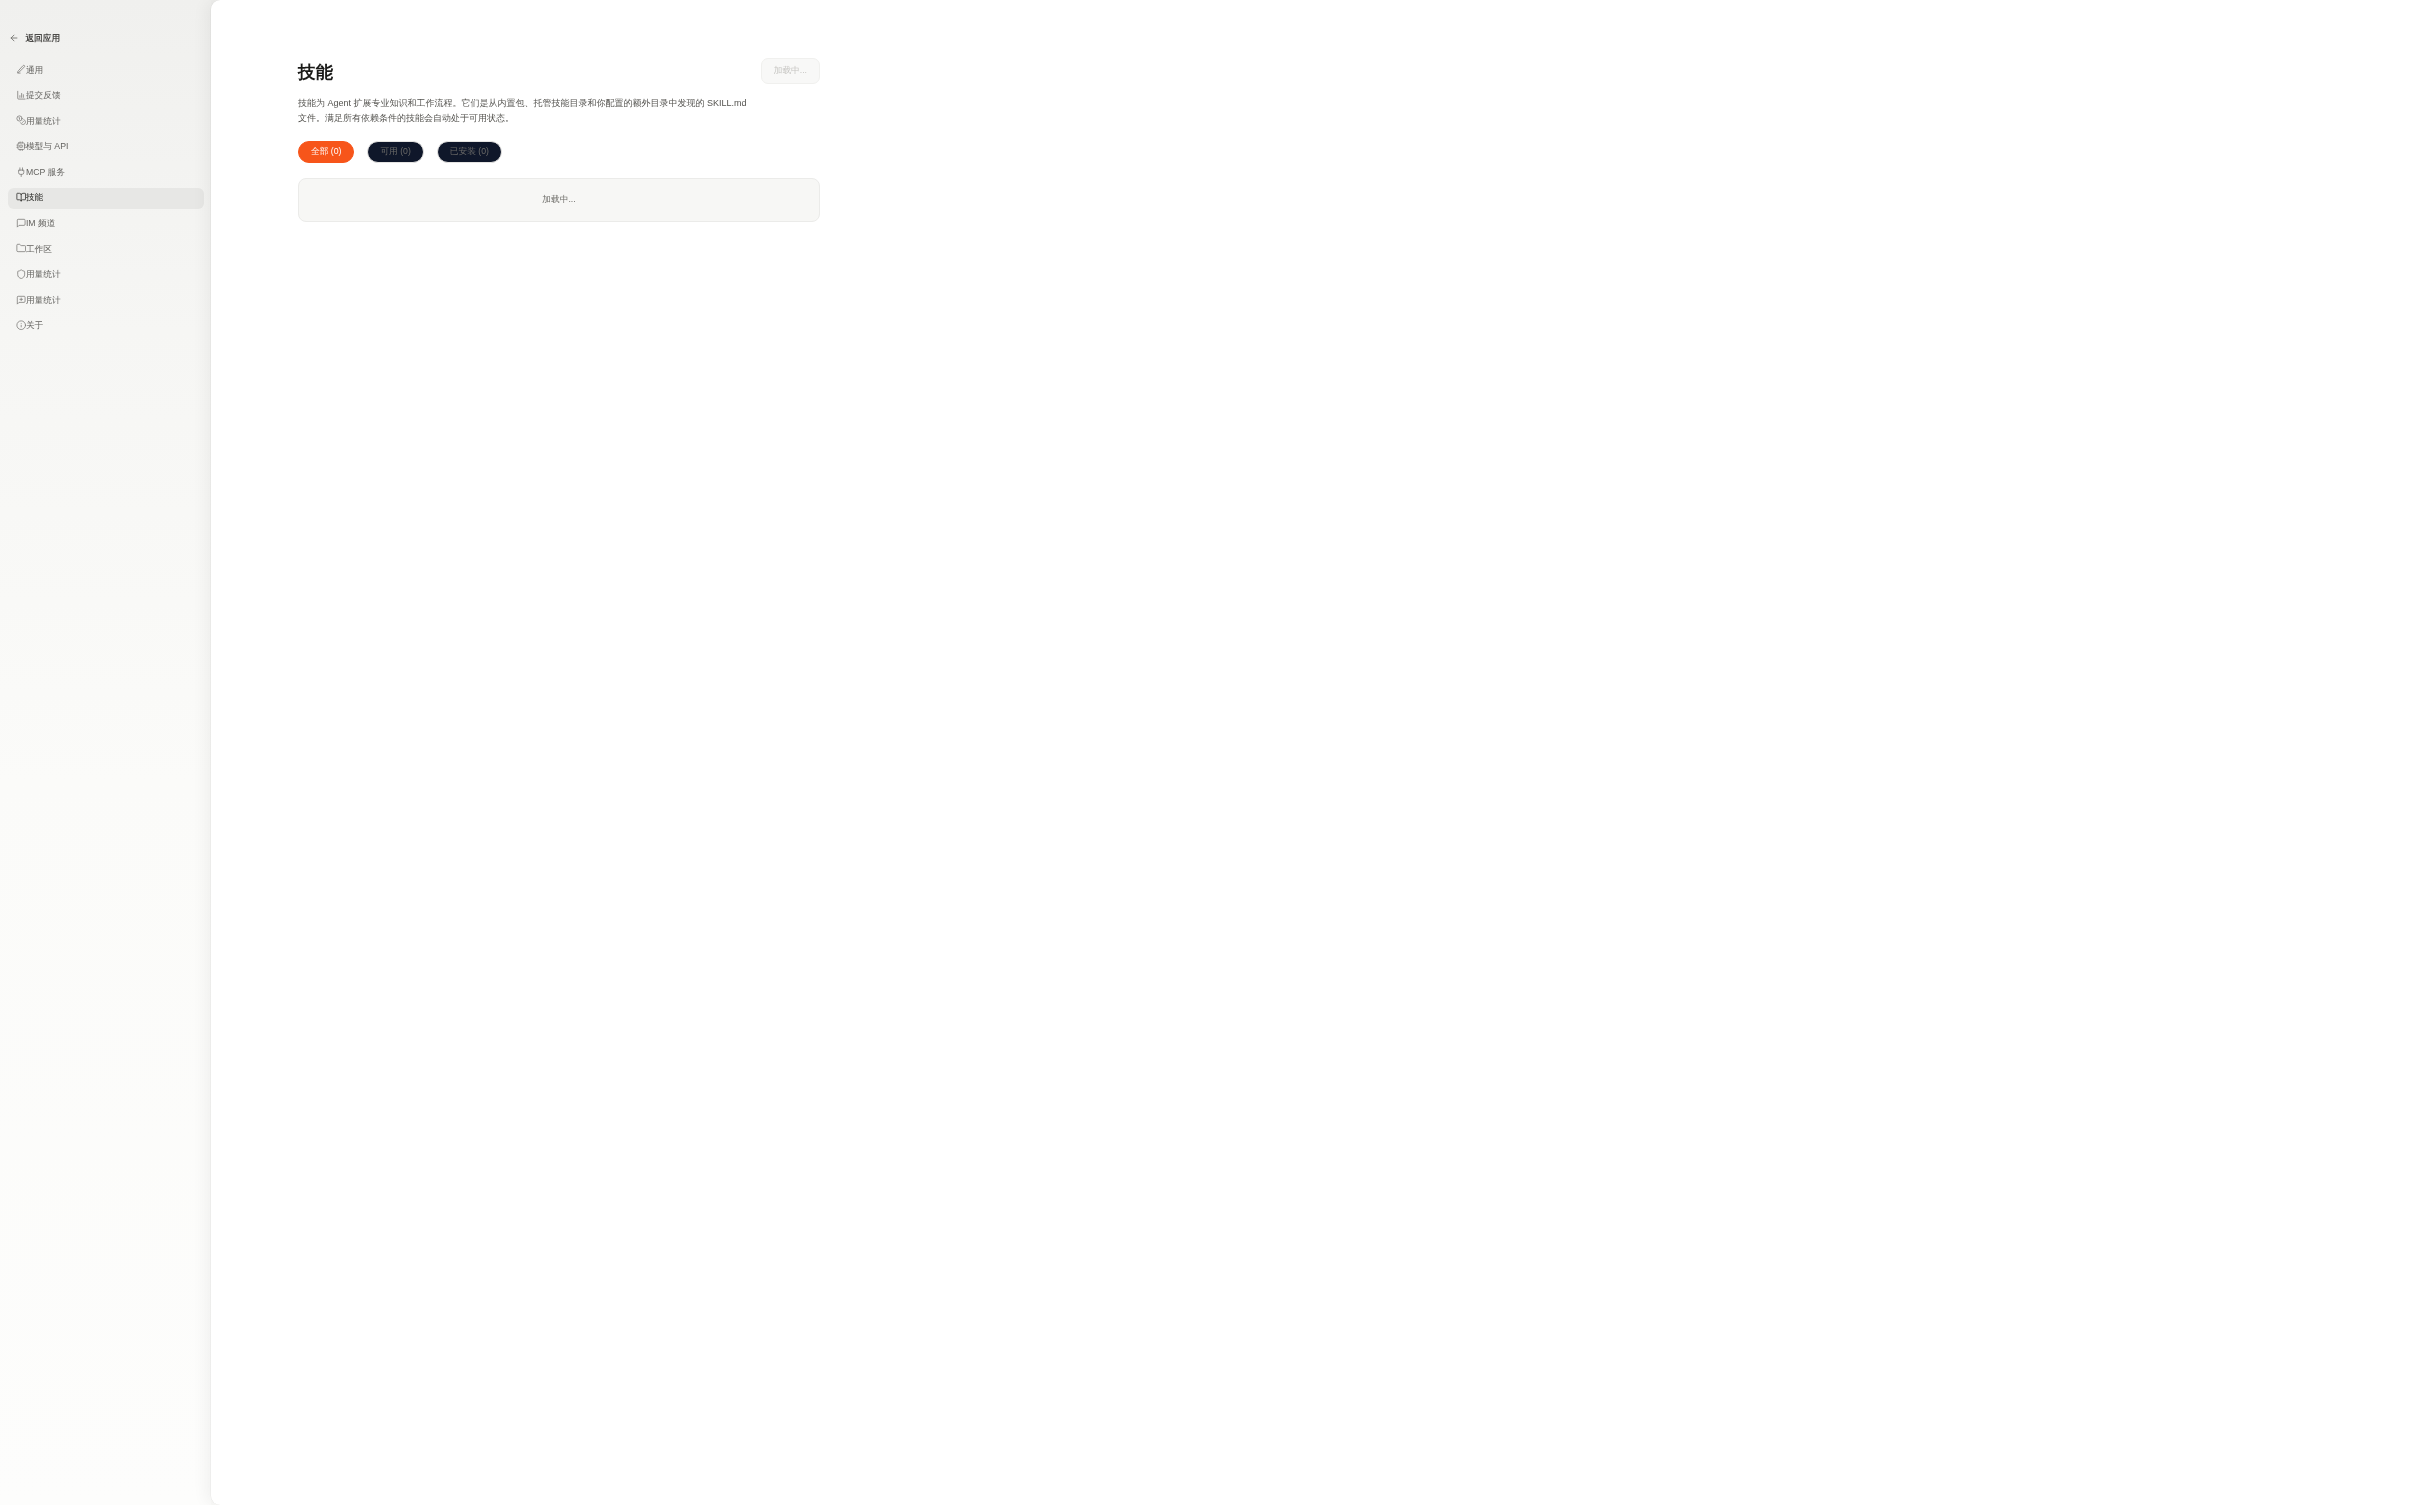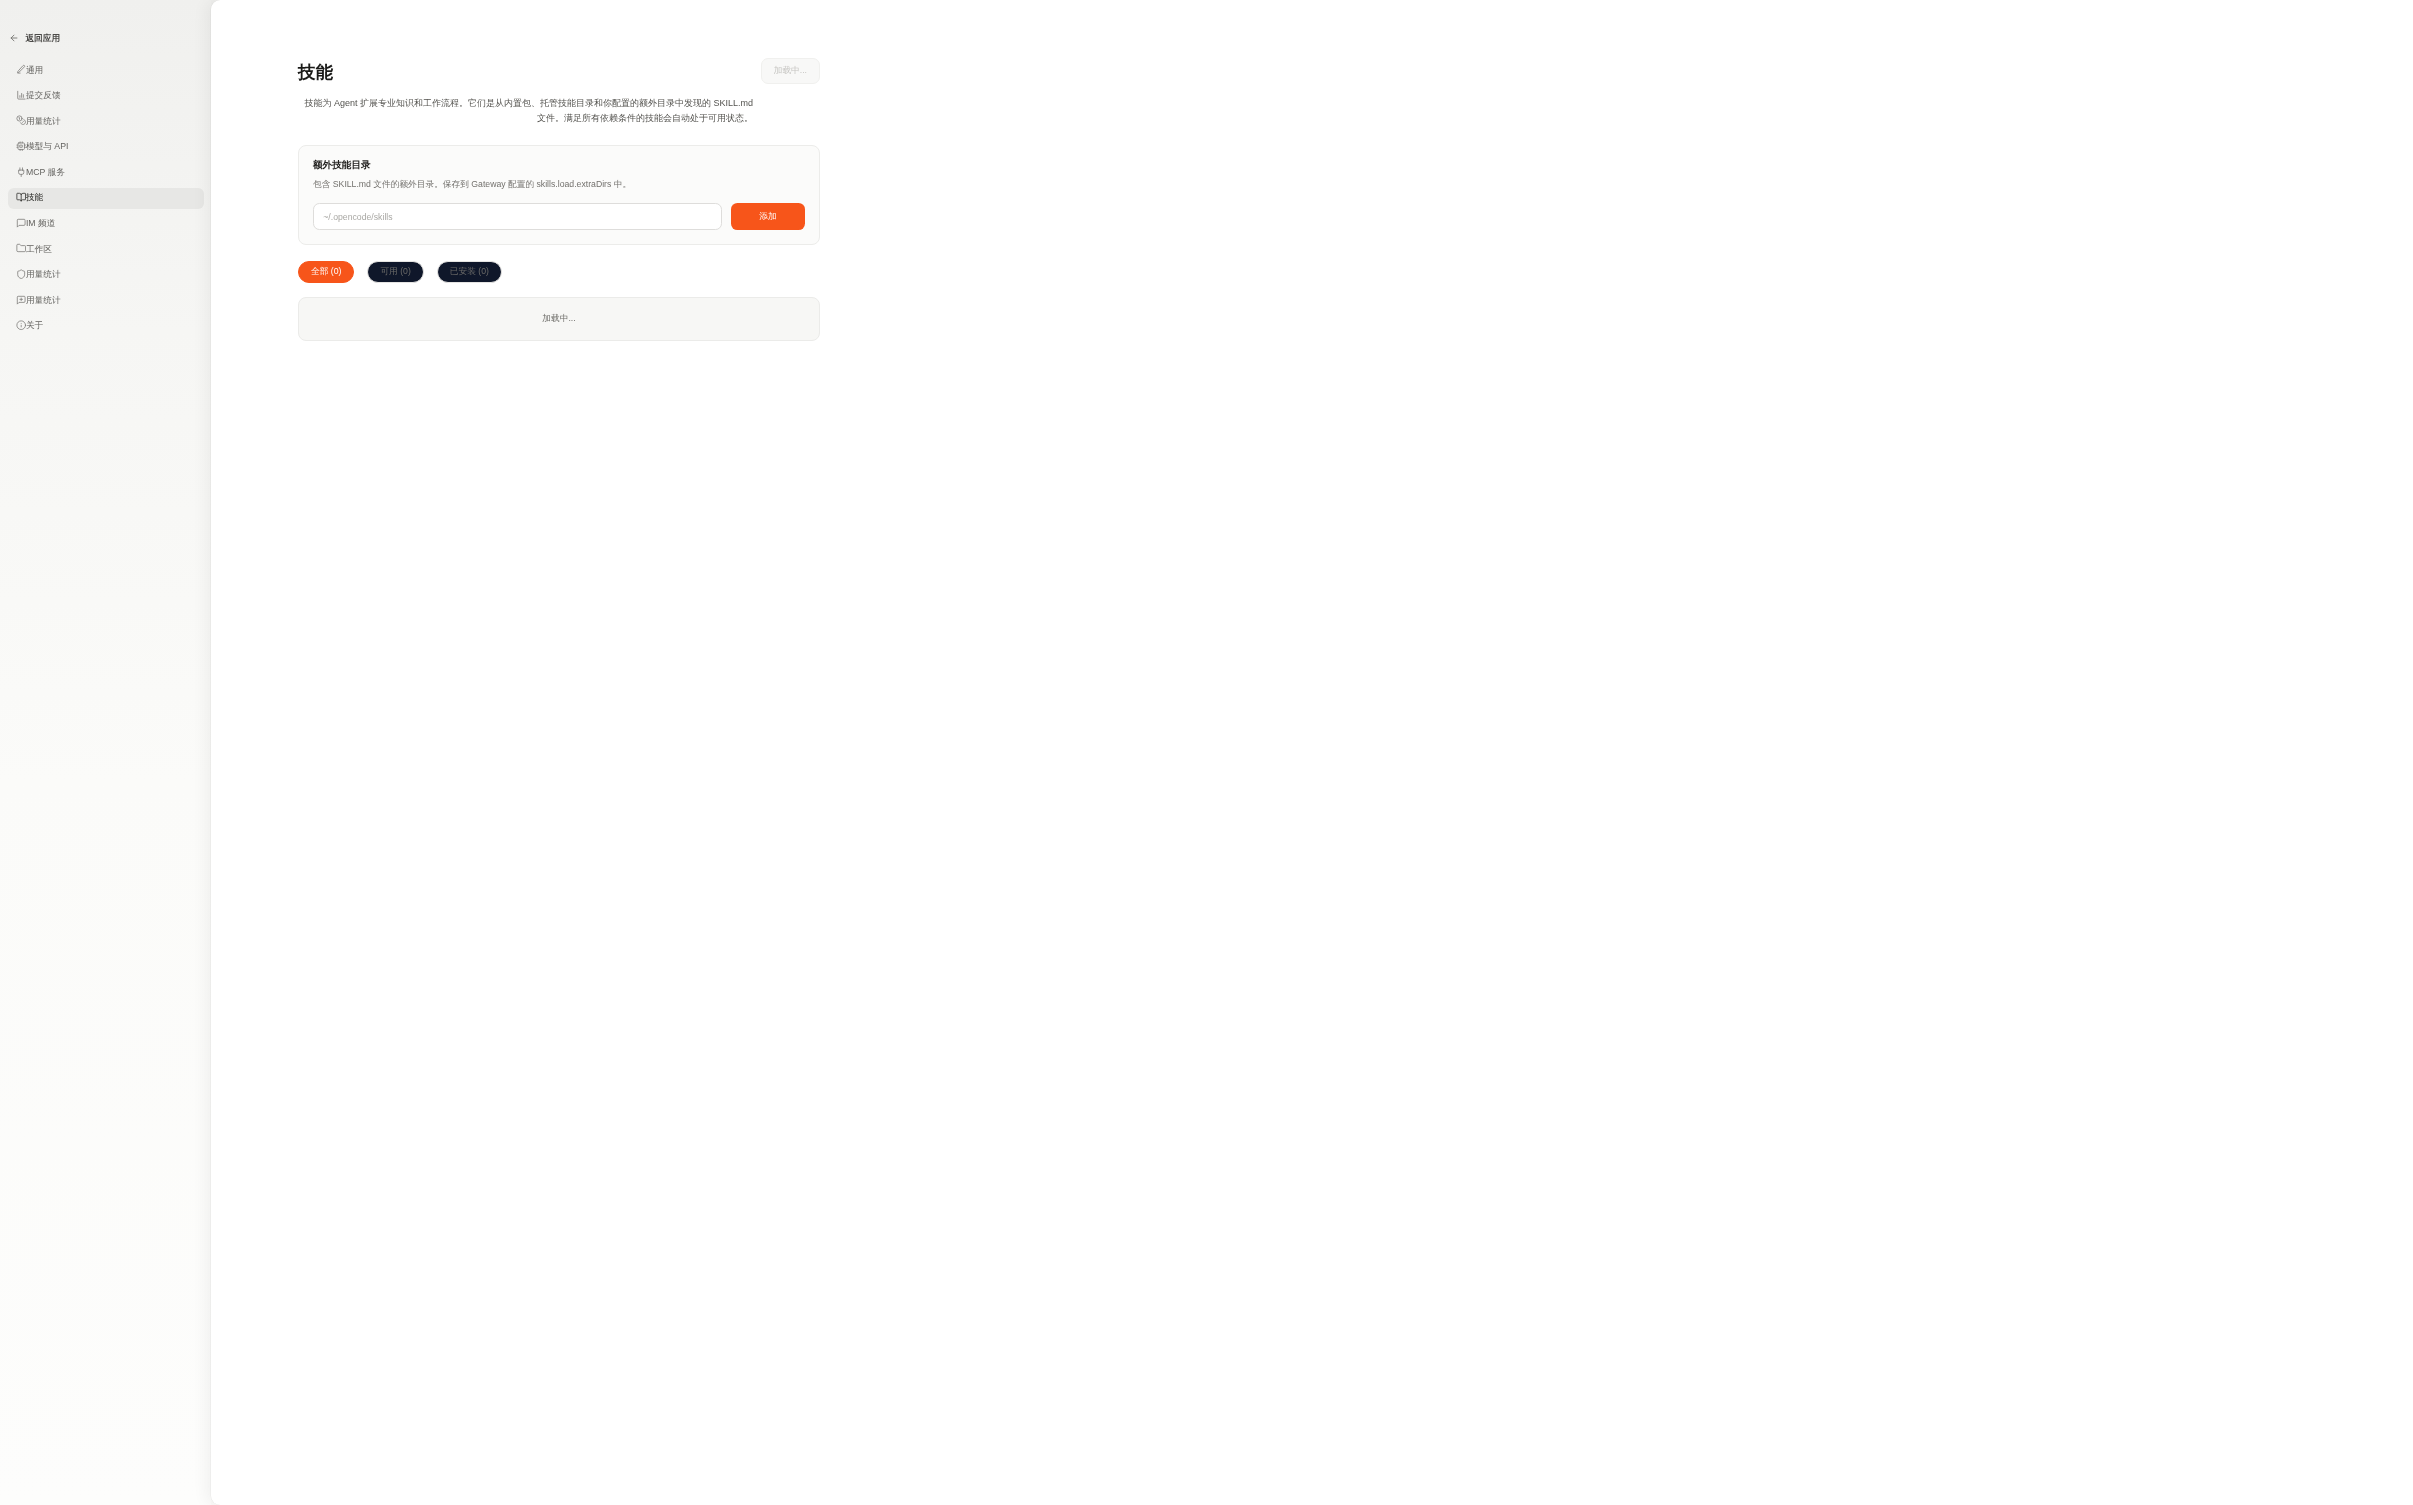--- a/index.html
+++ b/index.html
@@ -52,21 +52,21 @@
   }
   .loading-badge {
     background: #f8f8f7; border: 0.6px solid #f0f0ee;
     color: #c6c5c2; font-size: 8.7px;
     border-radius: 7px; padding: 6.4px 12px;
     margin-top: -2.3px;
   }
 
   .page-desc {
     margin: 12px 0 0; max-width: 455px;
-    font-size: 9px; line-height: 1.62; color: #54534f; text-align: right;
+    font-size: 9px; line-height: 1.62; color: #54534f;
   }
 
   .card {
     margin-top: 19px;
     background: #fbfbfa;
     border: 0.6px solid #ececea;
     border-radius: 8px;
     padding: 13.3px 14px 14px;
   }
   .card-title { margin: 0; font-size: 9.6px; font-weight: 700; color: #201f1d; }
@@ -242,28 +242,20 @@
 <main class="panel">
   <div class="content">
 
     <div class="title-row">
       <h1 class="page-title">技能</h1>
       <div class="loading-badge">加载中...</div>
     </div>
 
     <p class="page-desc">技能为 Agent 扩展专业知识和工作流程。它们是从内置包、托管技能目录和你配置的额外目录中发现的 SKILL.md 文件。满足所有依赖条件的技能会自动处于可用状态。</p>
 
-    <section class="card">
-      <h2 class="card-title">额外技能目录</h2>
-      <p class="card-desc">包含 SKILL.md 文件的额外目录。保存到 Gateway 配置的 skills.load.extraDirs 中。</p>
-      <div class="dir-row">
-        <input class="dir-input" type="text" placeholder="~/.opencode/skills" style="">
-        <button class="add-btn">添加</button>
-      </div>
-    </section>
 
     <div class="pills">
       <button class="pill selected">全部 (0)</button>
       <button class="pill">可用 (0)</button>
       <button class="pill">已安装 (0)</button>
     </div>
 
     <div class="loading-box">
       <span>加载中...</span>
     </div>

